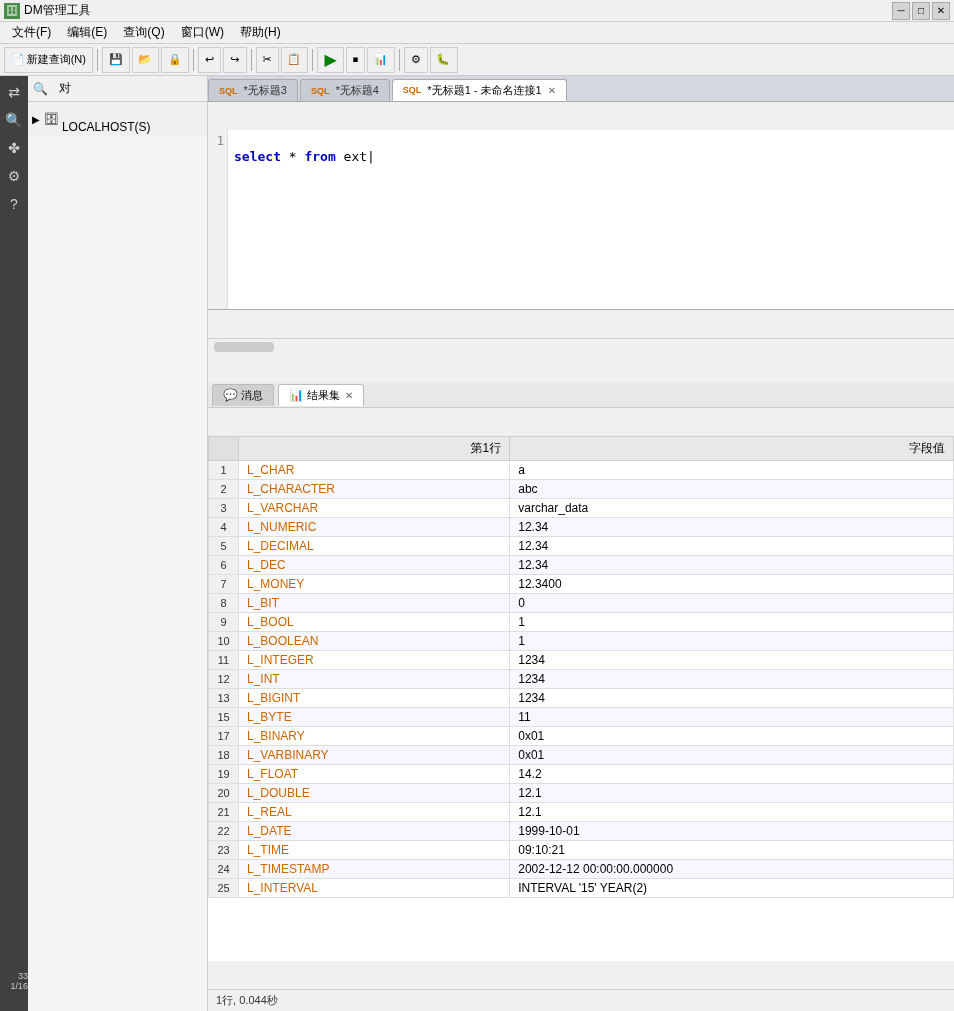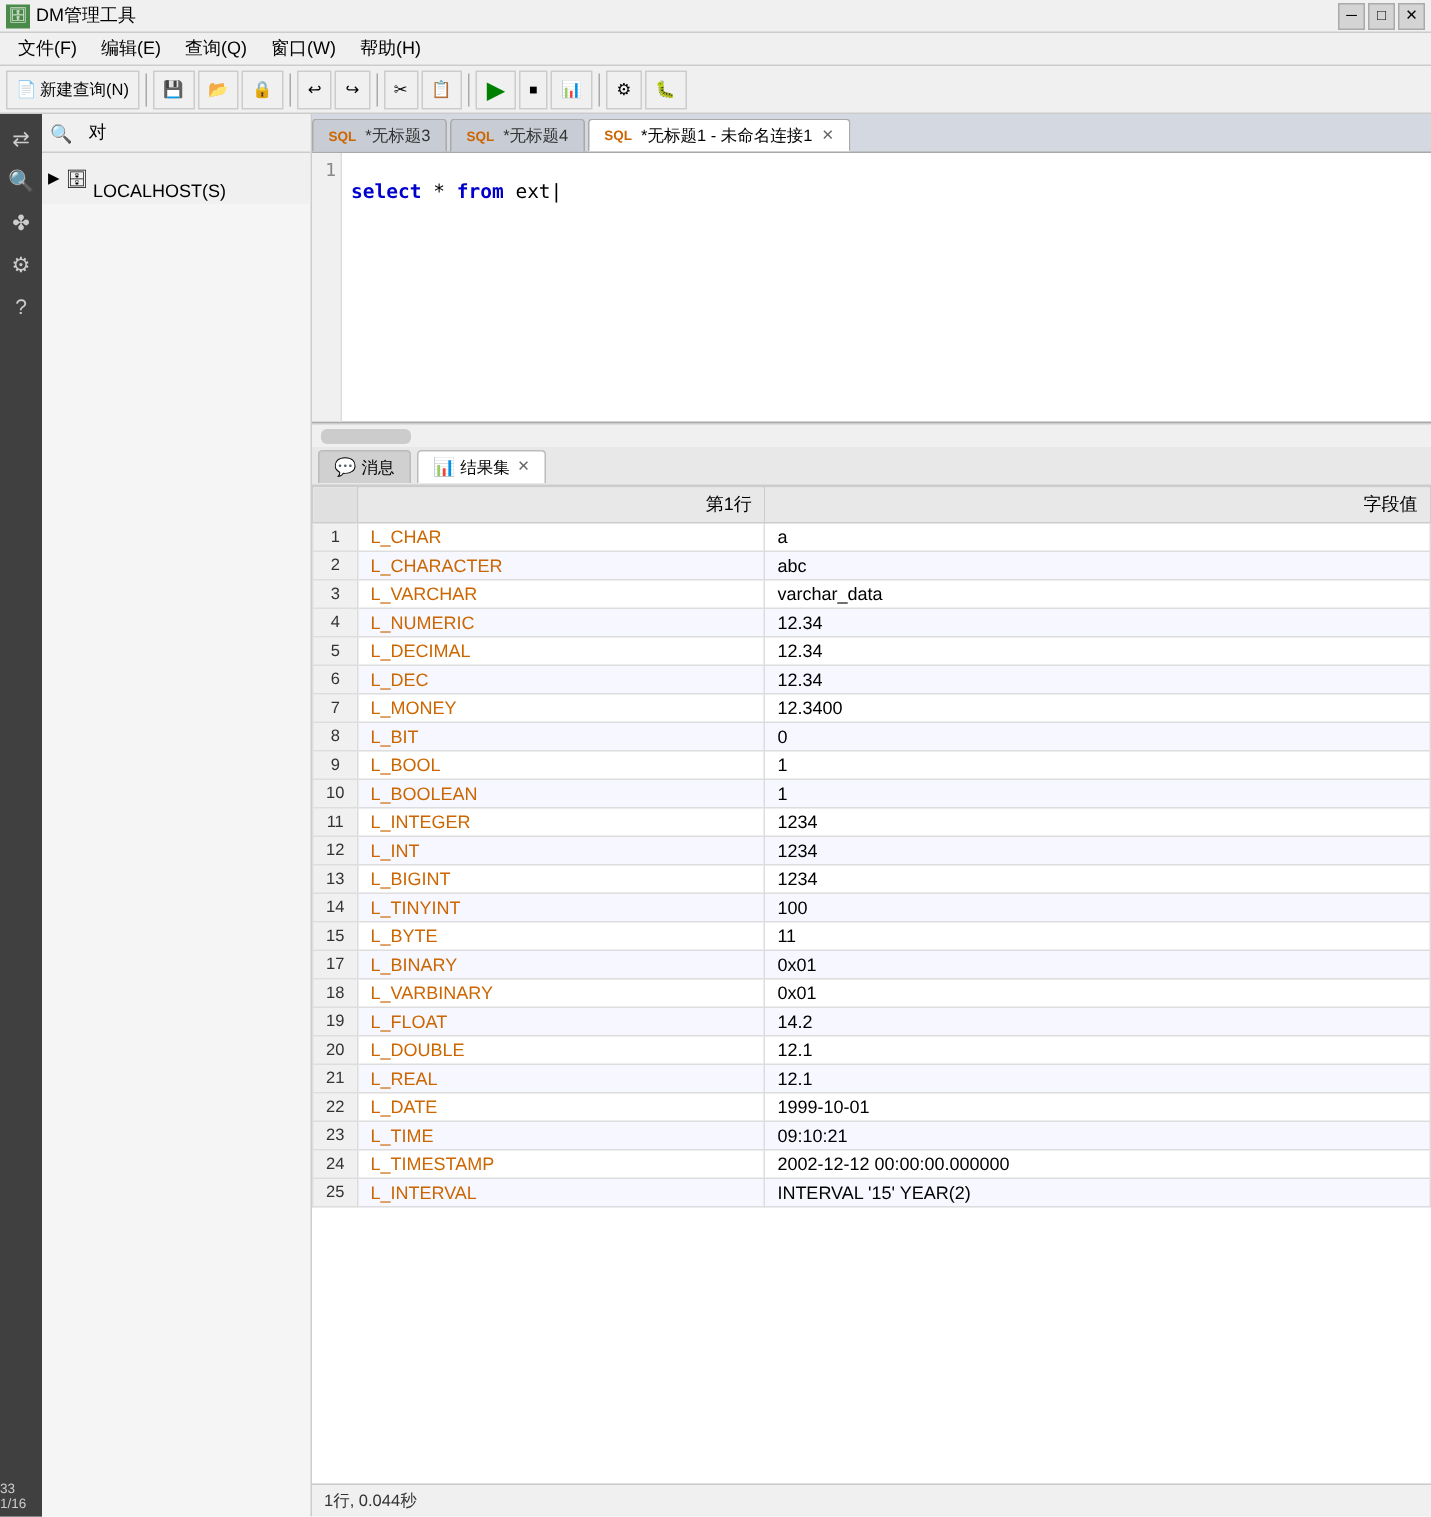--- a/index.html
+++ b/index.html
@@ -27,21 +27,21 @@
     
     .sidebar { width: 180px; background: #f5f5f5; border-right: 1px solid #ccc; display: flex; flex-direction: column; }
     .sidebar-toolbar { height: 26px; background: #f0f0f0; border-bottom: 1px solid #ccc; display: flex; align-items: center; padding: 0 2px; gap: 2px; }
     .sidebar-icon-btn { width: 22px; height: 20px; display: flex; align-items: center; justify-content: center; cursor: pointer; background: #f0f0f0; border: 1px solid transparent; font-size: 12px; }
     .sidebar-content { flex: 1; overflow-y: auto; }
     .sidebar-header { display: flex; align-items: center; padding: 2px 4px; font-size: 12px; background: #f0f0f0; }
     .left-icons { width: 28px; background: #404040; display: flex; flex-direction: column; align-items: center; padding: 4px 0; gap: 4px; }
     .left-icon { width: 24px; height: 24px; display: flex; align-items: center; justify-content: center; color: #ccc; font-size: 14px; cursor: pointer; }
 
     
-    .content-area { flex: 1; display: flex; flex-direction: column; overflow: hidden; }
+    .content-area { flex: 1; display: flex; flex-direction: column; overflow: hidden; gap: 28px; }
 
     
     .tab-bar { height: 26px; background: #d4d8e0; display: flex; align-items: flex-end; border-bottom: 1px solid #aaa; }
     .tab { height: 22px; padding: 2px 10px; background: #c8ccd4; border: 1px solid #aaa; border-bottom: none; font-size: 11px; cursor: pointer; display: flex; align-items: center; gap: 4px; margin-right: 2px; border-radius: 3px 3px 0 0; color: #333; }
     .tab.active { background: #ffffff; color: #000; border-bottom: 1px solid white; z-index: 1; }
     .tab-close { font-size: 10px; color: #666; cursor: pointer; margin-left: 2px; }
     .tab-label-sql { font-size: 9px; color: #cc6600; font-weight: bold; margin-right: 2px; }
 
     
     .sql-editor { height: 180px; background: #ffffff; border-bottom: 1px solid #aaa; display: flex; overflow: hidden; }
@@ -67,21 +67,21 @@
     .results-table td.row-num { background: #f0f0f0; color: #333; text-align: center; font-size: 11px; width: 30px; }
     .results-table tr:nth-child(odd) td:not(.row-num) { background: #ffffff; }
     .results-table tr:nth-child(even) td:not(.row-num) { background: #f7f7ff; }
     .col-name { color: #cc6600; font-weight: normal; margin-left: 44px; }
     .col-value { color: #000; }
 
     
     .status-bar { height: 22px; background: #f0f0f0; border-top: 1px solid #ccc; display: flex; align-items: center; padding: 0 8px; font-size: 11px; color: #333; }
 
     
-    .bottom-corner { position: absolute; bottom: 0; left: 0; width: 28px; height: 50px; background: #404040; display: flex; flex-direction: column; align-items: flex-start; justify-content: flex-end; padding-bottom: 4px; color: #ccc; font-size: 9px; }
+    .bottom-corner { position: absolute; bottom: 0; left: 0; width: 28px; height: 50px; background: #404040; display: flex; flex-direction: column; align-items: flex-end; justify-content: flex-end; padding-bottom: 20px; color: #ccc; font-size: 9px; }
   </style>
 </head>
 <body>
 
 <div class="title-bar">
   <span class="title-bar-icon">🗄</span>
   <span class="title-bar-text">DM管理工具</span>
   <div class="title-bar-controls">
     <div class="title-ctrl-btn">─</div>
     <div class="title-ctrl-btn">□</div>
@@ -262,25 +262,20 @@
     <td class="row-num">12</td>
     <td class="col-name">L_INT</td>
     <td class="col-value">1234</td>
   </tr>
             <tr>
     <td class="row-num">13</td>
     <td class="col-name">L_BIGINT</td>
     <td class="col-value">1234</td>
   </tr>
             <tr>
-    <td class="row-num">14</td>
-    <td class="col-name">L_TINYINT</td>
-    <td class="col-value">100</td>
-  </tr>
-            <tr>
     <td class="row-num">15</td>
     <td class="col-name">L_BYTE</td>
     <td class="col-value">11</td>
   </tr>
             <tr>
     <td class="row-num">17</td>
     <td class="col-name">L_BINARY</td>
     <td class="col-value">0x01</td>
   </tr>
             <tr>

